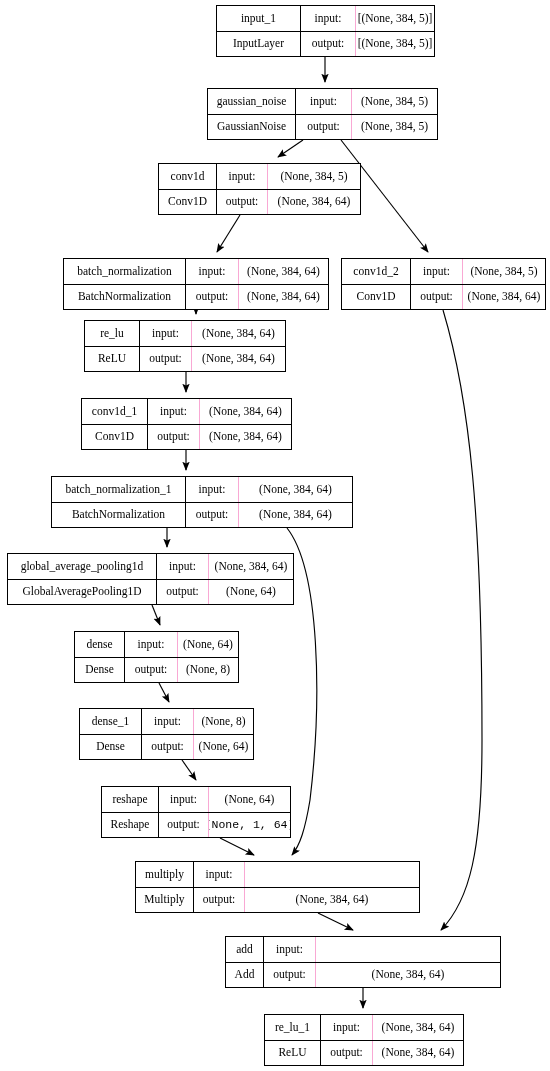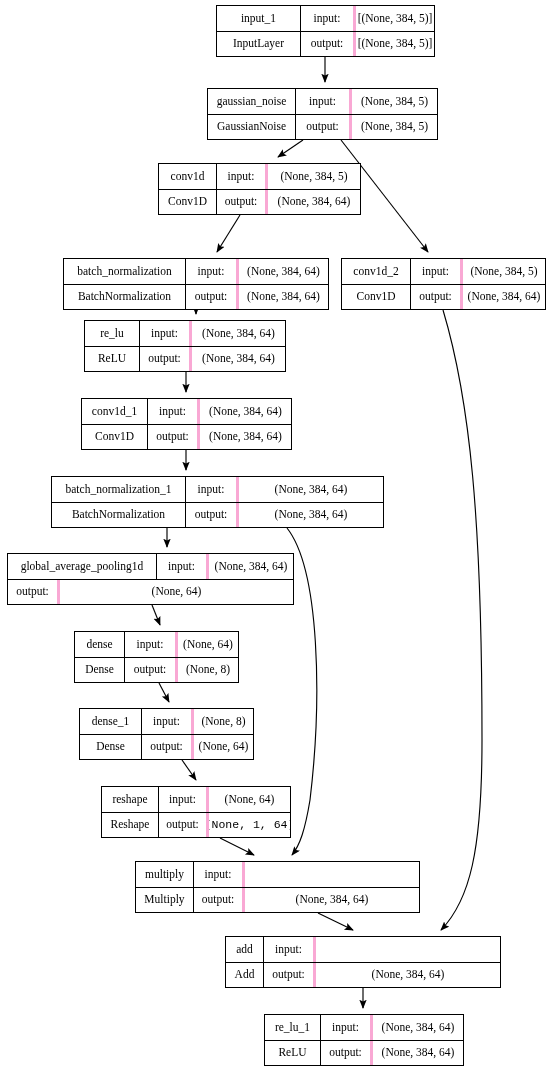--- a/index.html
+++ b/index.html
@@ -50,21 +50,21 @@
     line-height: 1;
     color: #000000;
     white-space: nowrap;
     padding: 0 6px;
     overflow: hidden;
   }
   .cell.c-name {
     border-right: 1px solid #000000;
   }
   .cell.c-io {
-    border-right: 3px solid #f9a8d4;
+    border-right: 1px solid #f9a8d4;
   }
   .cell.c-shape {
     border-right: none;
   }
 </style>
 </head>
 <body>
 
 <div id="canvas">
 
@@ -172,39 +172,40 @@
           <div class="cell c-name" style="width: 66px; flex: 0 0 66px;">conv1d_1</div>
           <div class="cell c-io" style="width: 52px; flex: 0 0 52px;">input:</div>
           <div class="cell c-shape" style="flex: 1 1 0px;">(None, 384, 64)</div>
         </div>
         <div class="node-row">
           <div class="cell c-name" style="width: 66px; flex: 0 0 66px;">Conv1D</div>
           <div class="cell c-io" style="width: 52px; flex: 0 0 52px;">output:</div>
           <div class="cell c-shape" style="flex: 1 1 0px;">(None, 384, 64)</div>
         </div>
       </div>
-      <div class="node" style="left: 51px; top: 476px; width: 333px; height: 52px;">
+      <div class="node" style="left: 51px; top: 476px; width: 302px; height: 52px;">
         <div class="node-row top">
           <div class="cell c-name" style="width: 134px; flex: 0 0 134px;">batch_normalization_1</div>
           <div class="cell c-io" style="width: 53px; flex: 0 0 53px;">input:</div>
           <div class="cell c-shape" style="flex: 1 1 0px;">(None, 384, 64)</div>
         </div>
         <div class="node-row">
           <div class="cell c-name" style="width: 134px; flex: 0 0 134px;">BatchNormalization</div>
           <div class="cell c-io" style="width: 53px; flex: 0 0 53px;">output:</div>
           <div class="cell c-shape" style="flex: 1 1 0px;">(None, 384, 64)</div>
         </div>
       </div>
       <div class="node" style="left: 7px; top: 553px; width: 287px; height: 52px;">
         <div class="node-row top">
           <div class="cell c-name" style="width: 149px; flex: 0 0 149px;">global_average_pooling1d</div>
           <div class="cell c-io" style="width: 52px; flex: 0 0 52px;">input:</div>
           <div class="cell c-shape" style="flex: 1 1 0px;">(None, 384, 64)</div>
         </div>
         <div class="node-row">
+          <div class="cell c-name" style="width: 149px; flex: 0 0 149px;">GlobalAveragePooling1D</div>
           <div class="cell c-io" style="width: 52px; flex: 0 0 52px;">output:</div>
           <div class="cell c-shape" style="flex: 1 1 0px;">(None, 64)</div>
         </div>
       </div>
       <div class="node" style="left: 74px; top: 631px; width: 165px; height: 52px;">
         <div class="node-row top">
           <div class="cell c-name" style="width: 50px; flex: 0 0 50px;">dense</div>
           <div class="cell c-io" style="width: 53px; flex: 0 0 53px;">input:</div>
           <div class="cell c-shape" style="flex: 1 1 0px;">(None, 64)</div>
         </div>

